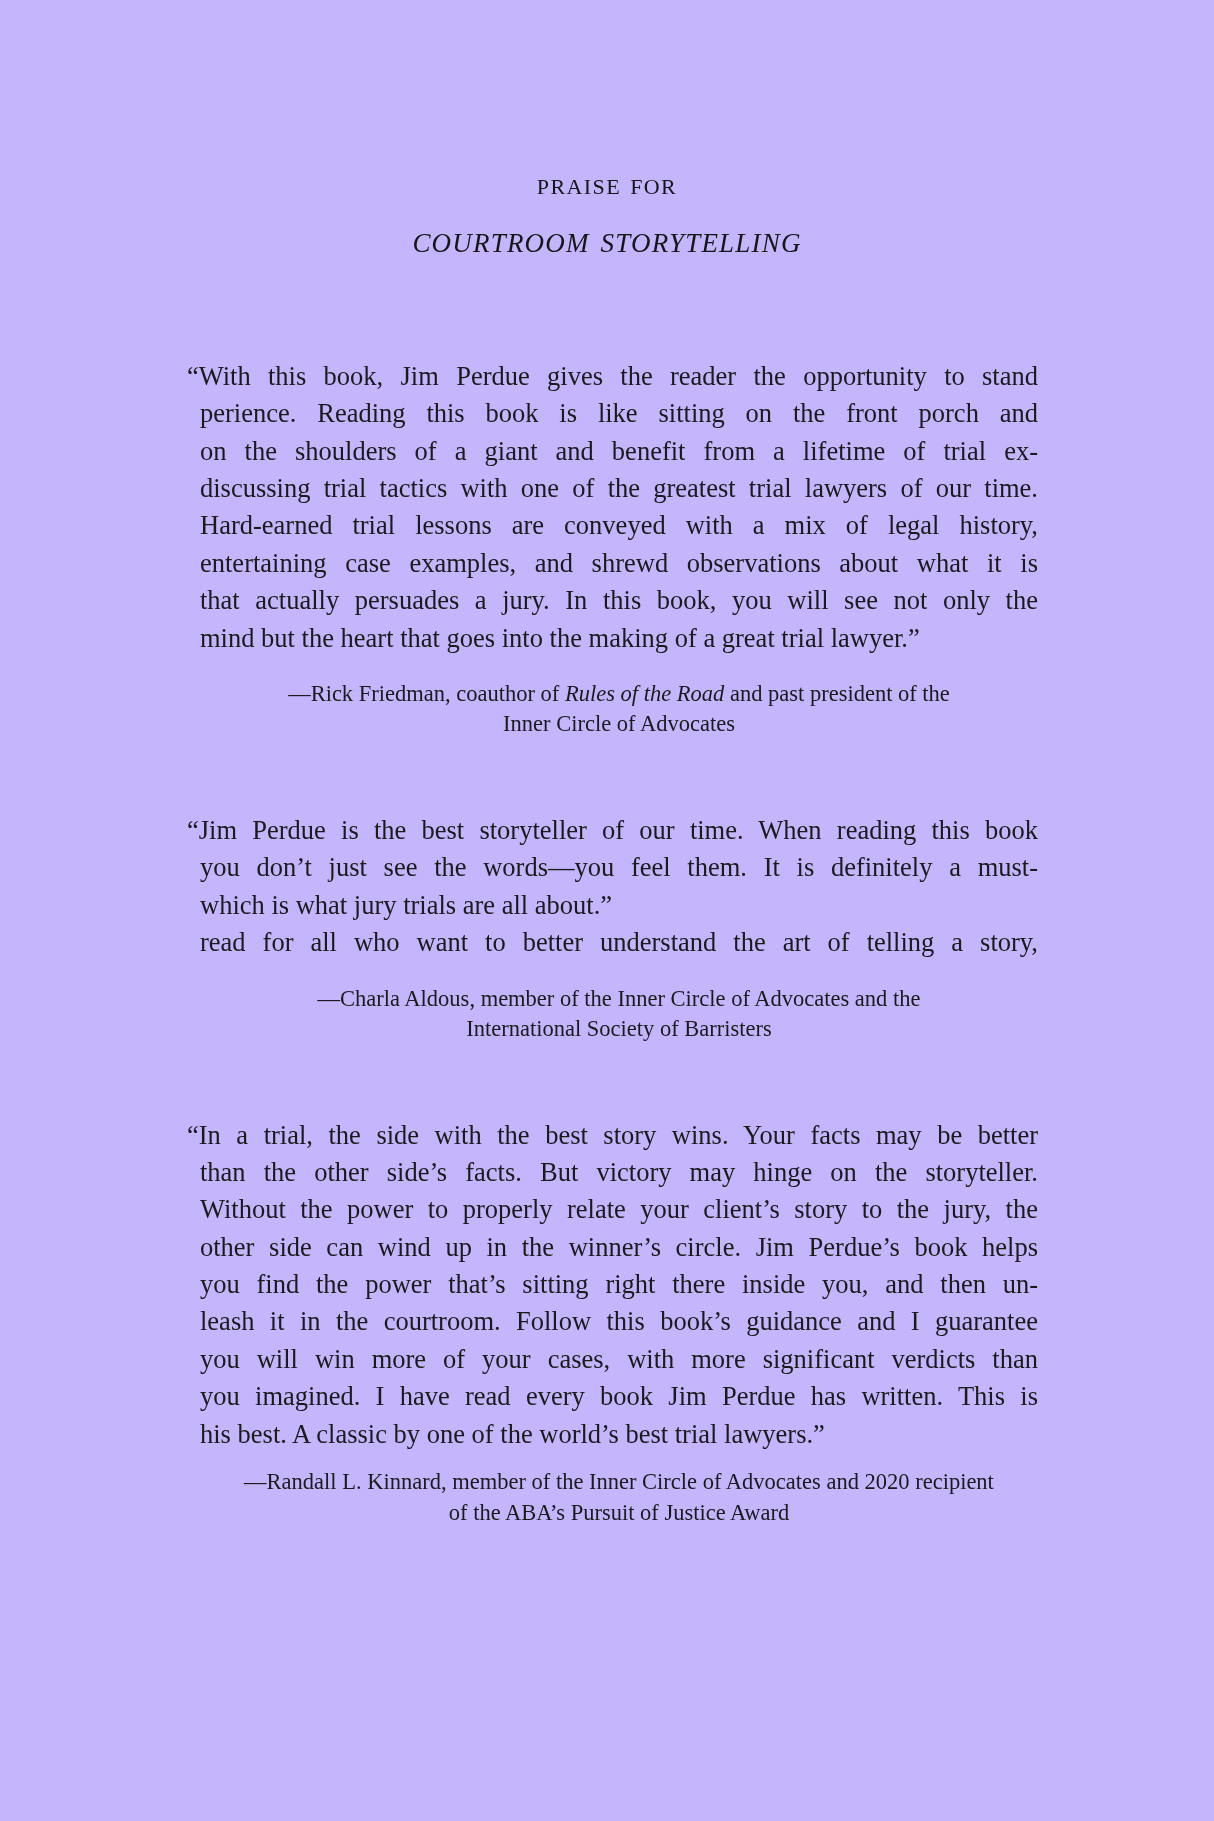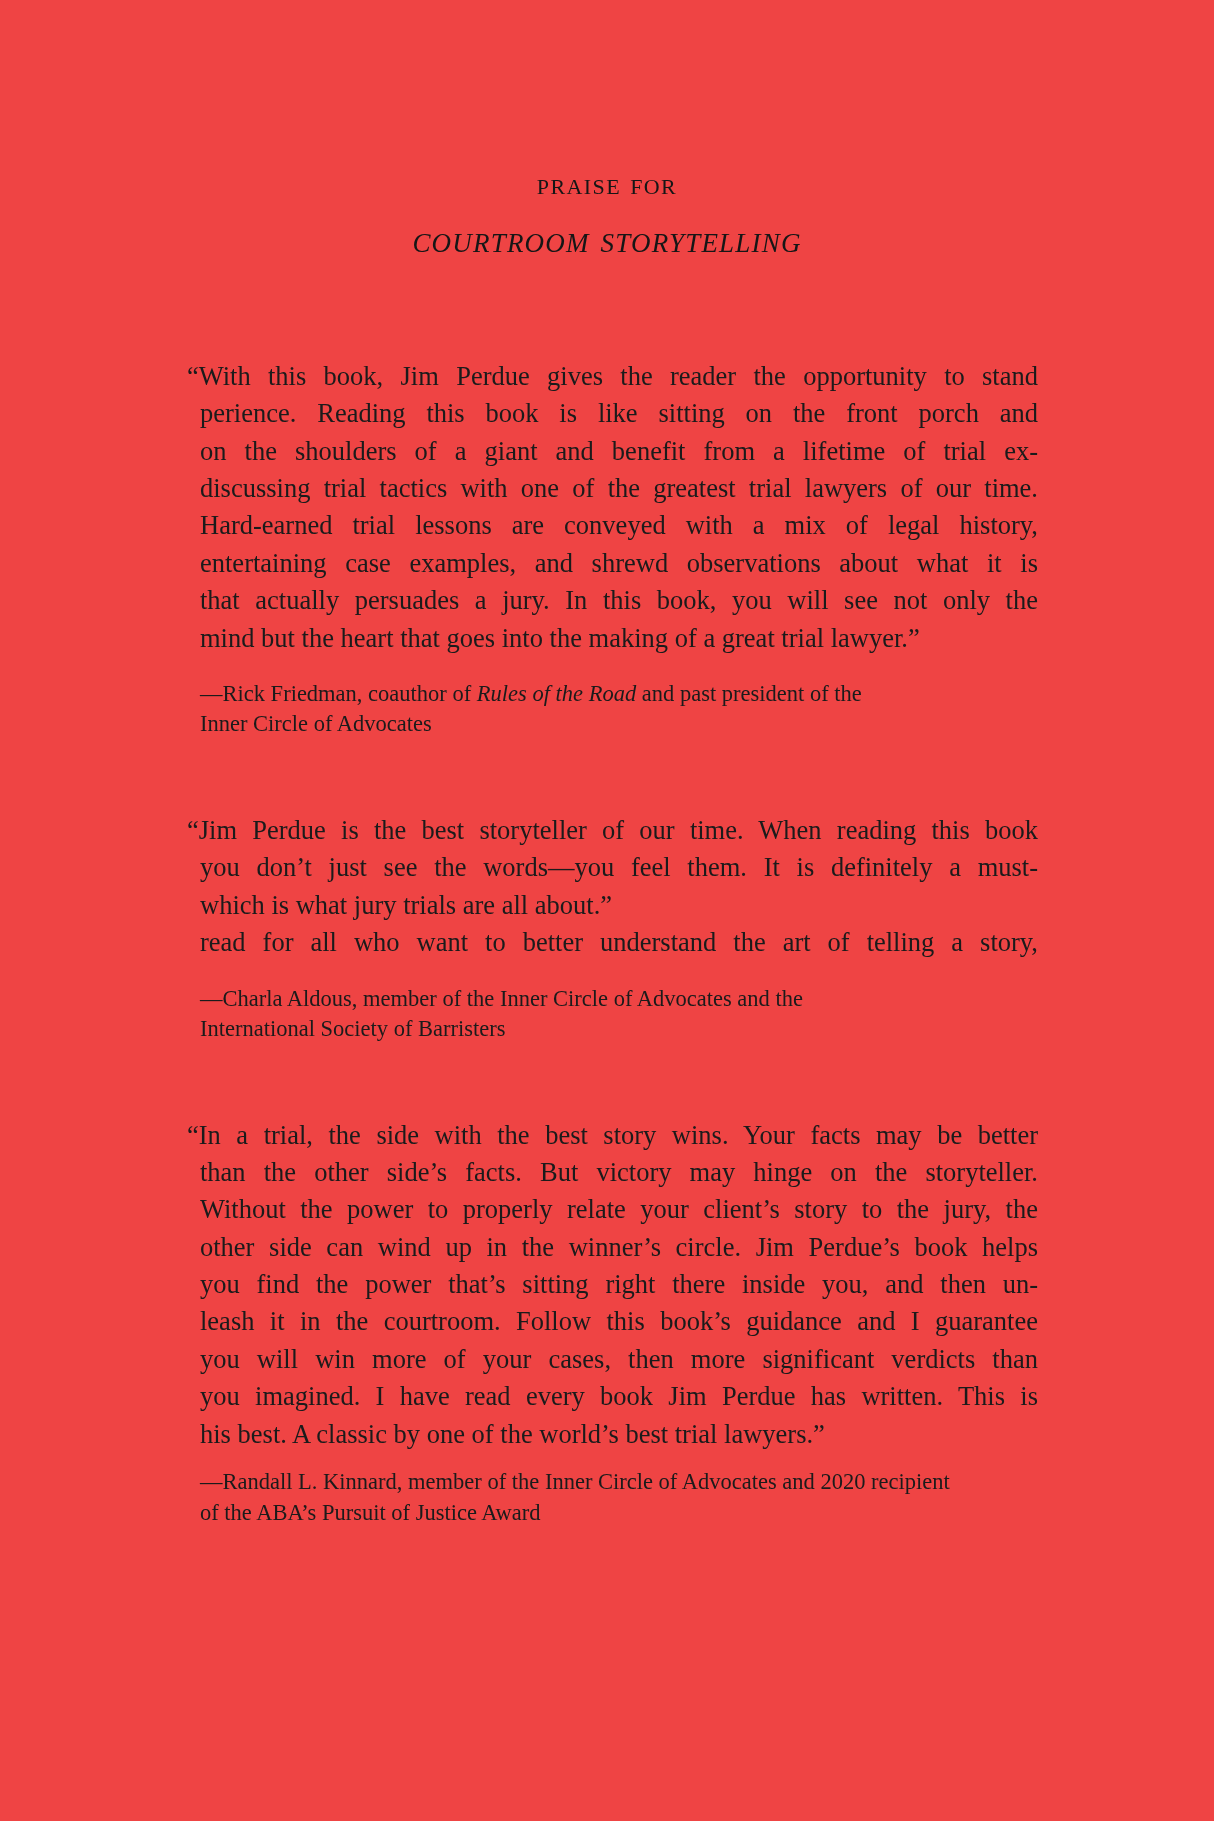--- a/index.html
+++ b/index.html
@@ -13,21 +13,21 @@
     background: #f2f1ef;
     font-family: "Liberation Serif", "DejaVu Serif", serif;
     color: #1b1b1b;
     overflow: hidden;
   }
 
   .page {
     position: relative;
     width: 1214px;
     height: 1821px;
-    background: #ef4444;
+    background: #c4b5fd;
     box-sizing: border-box;
   }
 
   
   .heading {
     position: absolute;
     left: 0;
     top: 168px;
     width: 1214px;
     text-align: center;
@@ -88,21 +88,21 @@
   }
   
   .quote .ln.first {
     margin-left: -13px;
     margin-top: 28px;
   }
 
   .attrib {
     font-size: 22.5px;
     line-height: 1.36;
-    text-align: left;
+    text-align: center;
     color: #1b1b1b;
     margin: 0;
   }
   .attrib .ln {
     display: block;
   }
   .attrib em {
     font-style: italic;
   }
 
@@ -166,21 +166,21 @@
     <div class="spacer-3"></div>
 
     <div class="block">
       <div class="quote">
         <span class="ln first">“In a trial, the side with the best story wins. Your facts may be better</span>
         <span class="ln">than the other side’s facts. But victory may hinge on the storyteller.</span>
         <span class="ln">Without the power to properly relate your client’s story to the jury, the</span>
         <span class="ln">other side can wind up in the winner’s circle. Jim Perdue’s book helps</span>
         <span class="ln">you find the power that’s sitting right there inside you, and then un-</span>
         <span class="ln">leash it in the courtroom. Follow this book’s guidance and I guarantee</span>
-        <span class="ln">you will win more of your cases, then more significant verdicts than</span>
+        <span class="ln">you will win more of your cases, with more significant verdicts than</span>
         <span class="ln">you imagined. I have read every book Jim Perdue has written. This is</span>
         <span class="ln last">his best. A classic by one of the world’s best trial lawyers.”</span>
       </div>
       <div class="spacer-6"></div>
       <div class="attrib">
         <span class="ln">—Randall L. Kinnard, member of the Inner Circle of Advocates and 2020 recipient</span>
         <span class="ln">of the ABA’s Pursuit of Justice Award</span>
       </div>
     </div>
 

